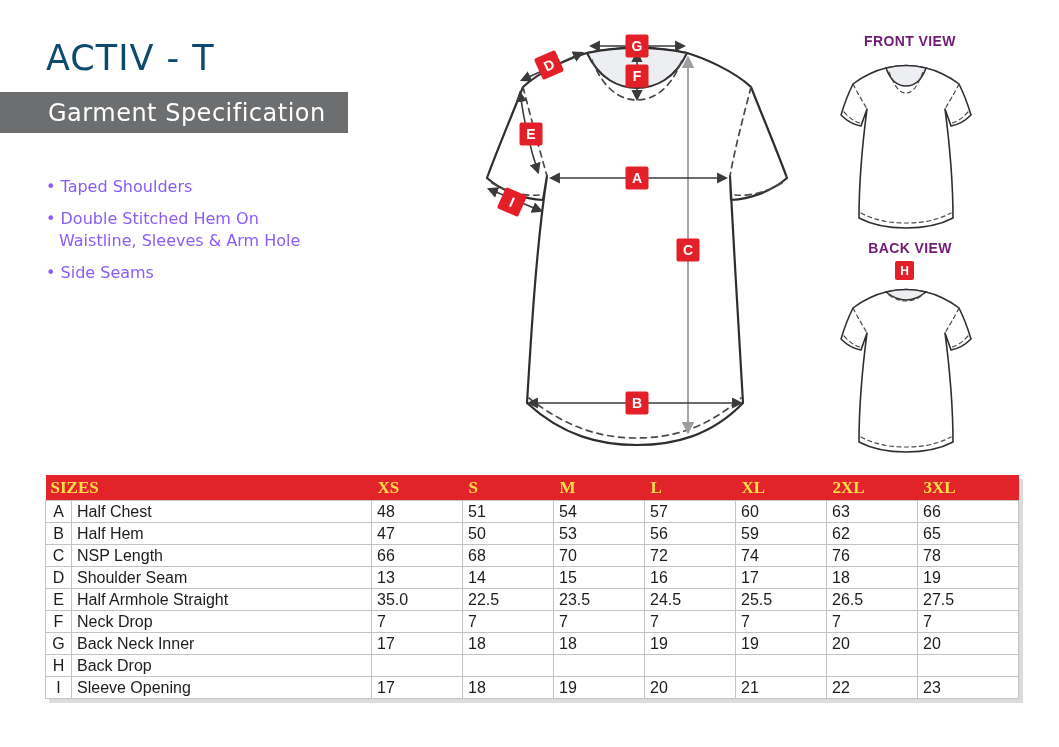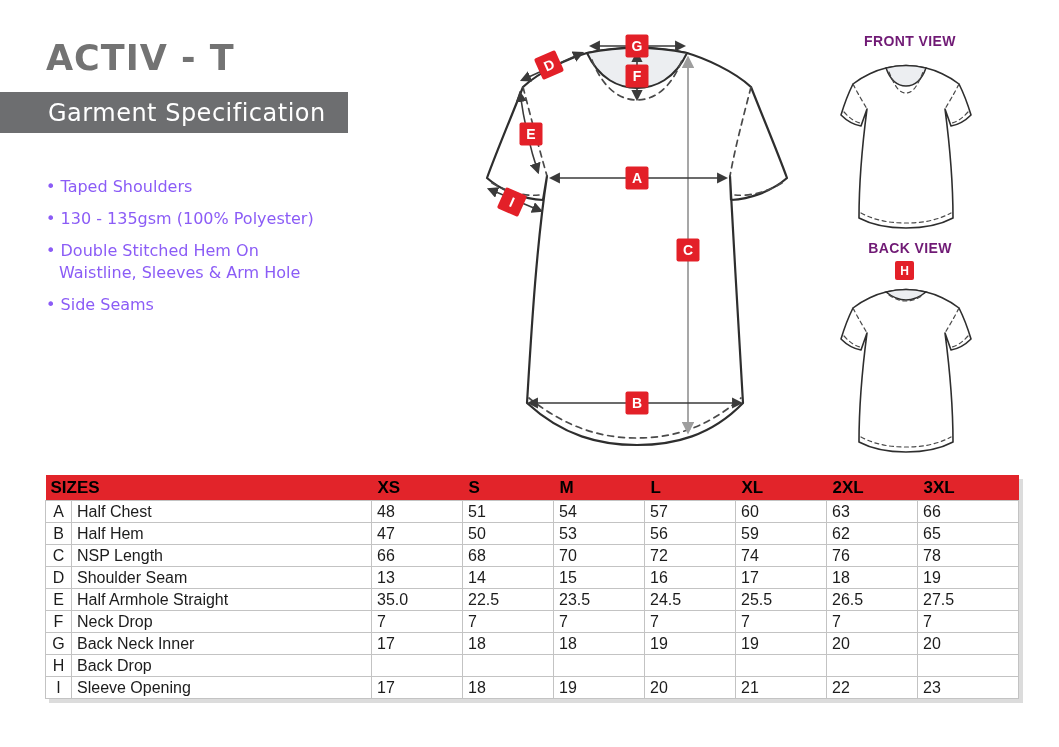--- a/index.html
+++ b/index.html
@@ -1,21 +1,21 @@
 <!DOCTYPE html>
 <html><head>
 <meta charset="utf-8">
 <style>
   html,body{margin:0;padding:0;background:#fff;}
   .page{position:relative;width:1059px;height:747px;background:#ffffff;overflow:hidden;
         font-family:"Liberation Sans",sans-serif;}
 
   
   .title{position:absolute;left:46px;top:38px;font-family:"DejaVu Sans",sans-serif;
-         font-weight:700;font-size:35px;color:#737373;letter-spacing:1px;}
+         font-weight:400;font-size:35px;color:#0c4a6e;letter-spacing:1px;}
   .banner{position:absolute;left:0;top:92px;width:348px;height:41px;background:#6d6e70;
           display:flex;align-items:center;}
   .banner span{margin-left:48px;font-family:"DejaVu Sans",sans-serif;font-weight:400;
                font-size:24px;color:#ffffff;letter-spacing:0.5px;}
   .features{position:absolute;left:46px;top:176px;width:278px;margin:0;padding:0;list-style:none;}
   .features li{font-family:"DejaVu Sans",sans-serif;font-size:16px;color:#8b5cf6;
                line-height:22px;margin-bottom:10px;padding-left:13px;text-indent:-13px;}
   .features li::before{content:"\2022\00a0";}
 
   
@@ -28,22 +28,22 @@
   .front-svg{top:52px;}
   .back-svg{top:276px;}
   .mark-box{position:absolute;width:19px;height:19px;background:#e32028;border-radius:2px;
             color:#fff;font-weight:700;font-size:12px;display:flex;align-items:center;
             justify-content:center;}
   .mark-h{left:895px;top:261px;}
 
   
   .spec-table{position:absolute;left:45px;top:475px;border-collapse:collapse;
               box-shadow:4px 4px 0 #dcdcdc;background:#fff;}
-  .spec-table th{background:#e2242a;color:#000000;font-weight:700;font-size:17px;
-                 text-align:left;height:25px;padding:0 0 0 6px;border:0;}
+  .spec-table th{background:#e2242a;color:#fde047;font-weight:700;font-size:17px;
+                 text-align:left;height:25px;padding:0 0 0 6px;border:0;font-family:Liberation Serif, serif;}
   .spec-table th.c-sizes{width:320px;padding-left:5px;}
   .spec-table th.c-val{width:85px;}
   .spec-table th.c-val-last{width:95px;margin-left:44px;}
   .spec-table td{border:1px solid #c3c3c3;height:21px;line-height:21px;font-size:16px;
                  color:#1c1c1c;padding:0 0 0 5px;background:#fff;}
   .spec-table td.c-letter{width:25px;text-align:center;padding:0;}
   .spec-table td.c-name{width:294px;}
   .spec-table td.c-val{width:85px;}
   .spec-table td.c-val-last{width:95px;}
 
@@ -64,21 +64,20 @@
 <body>
 
 <div class="page">
 
   <div class="title">ACTIV - T</div>
   <div class="banner">
     <span>Garment Specification</span>
   </div>
   <ul class="features">
       <li>Taped Shoulders</li>
-      <li>130 - 135gsm (100% Polyester)</li>
       <li>Double Stitched Hem On Waistline, Sleeves &amp; Arm Hole</li>
       <li>Side Seams</li>
     </ul>
 
   <svg class="diagram-svg" width="372" height="455" viewBox="0 0 372 455">
     <defs>
       <marker id="mA" viewBox="0 0 10 10" refX="8" refY="5" markerWidth="7" markerHeight="7" orient="auto-start-reverse">
           <path d="M0,0 L10,5 L0,10 Z" fill="#3a3a3a"></path>
         </marker>
       <marker id="mG" viewBox="0 0 10 10" refX="8" refY="5" markerWidth="7" markerHeight="7" orient="auto-start-reverse">

